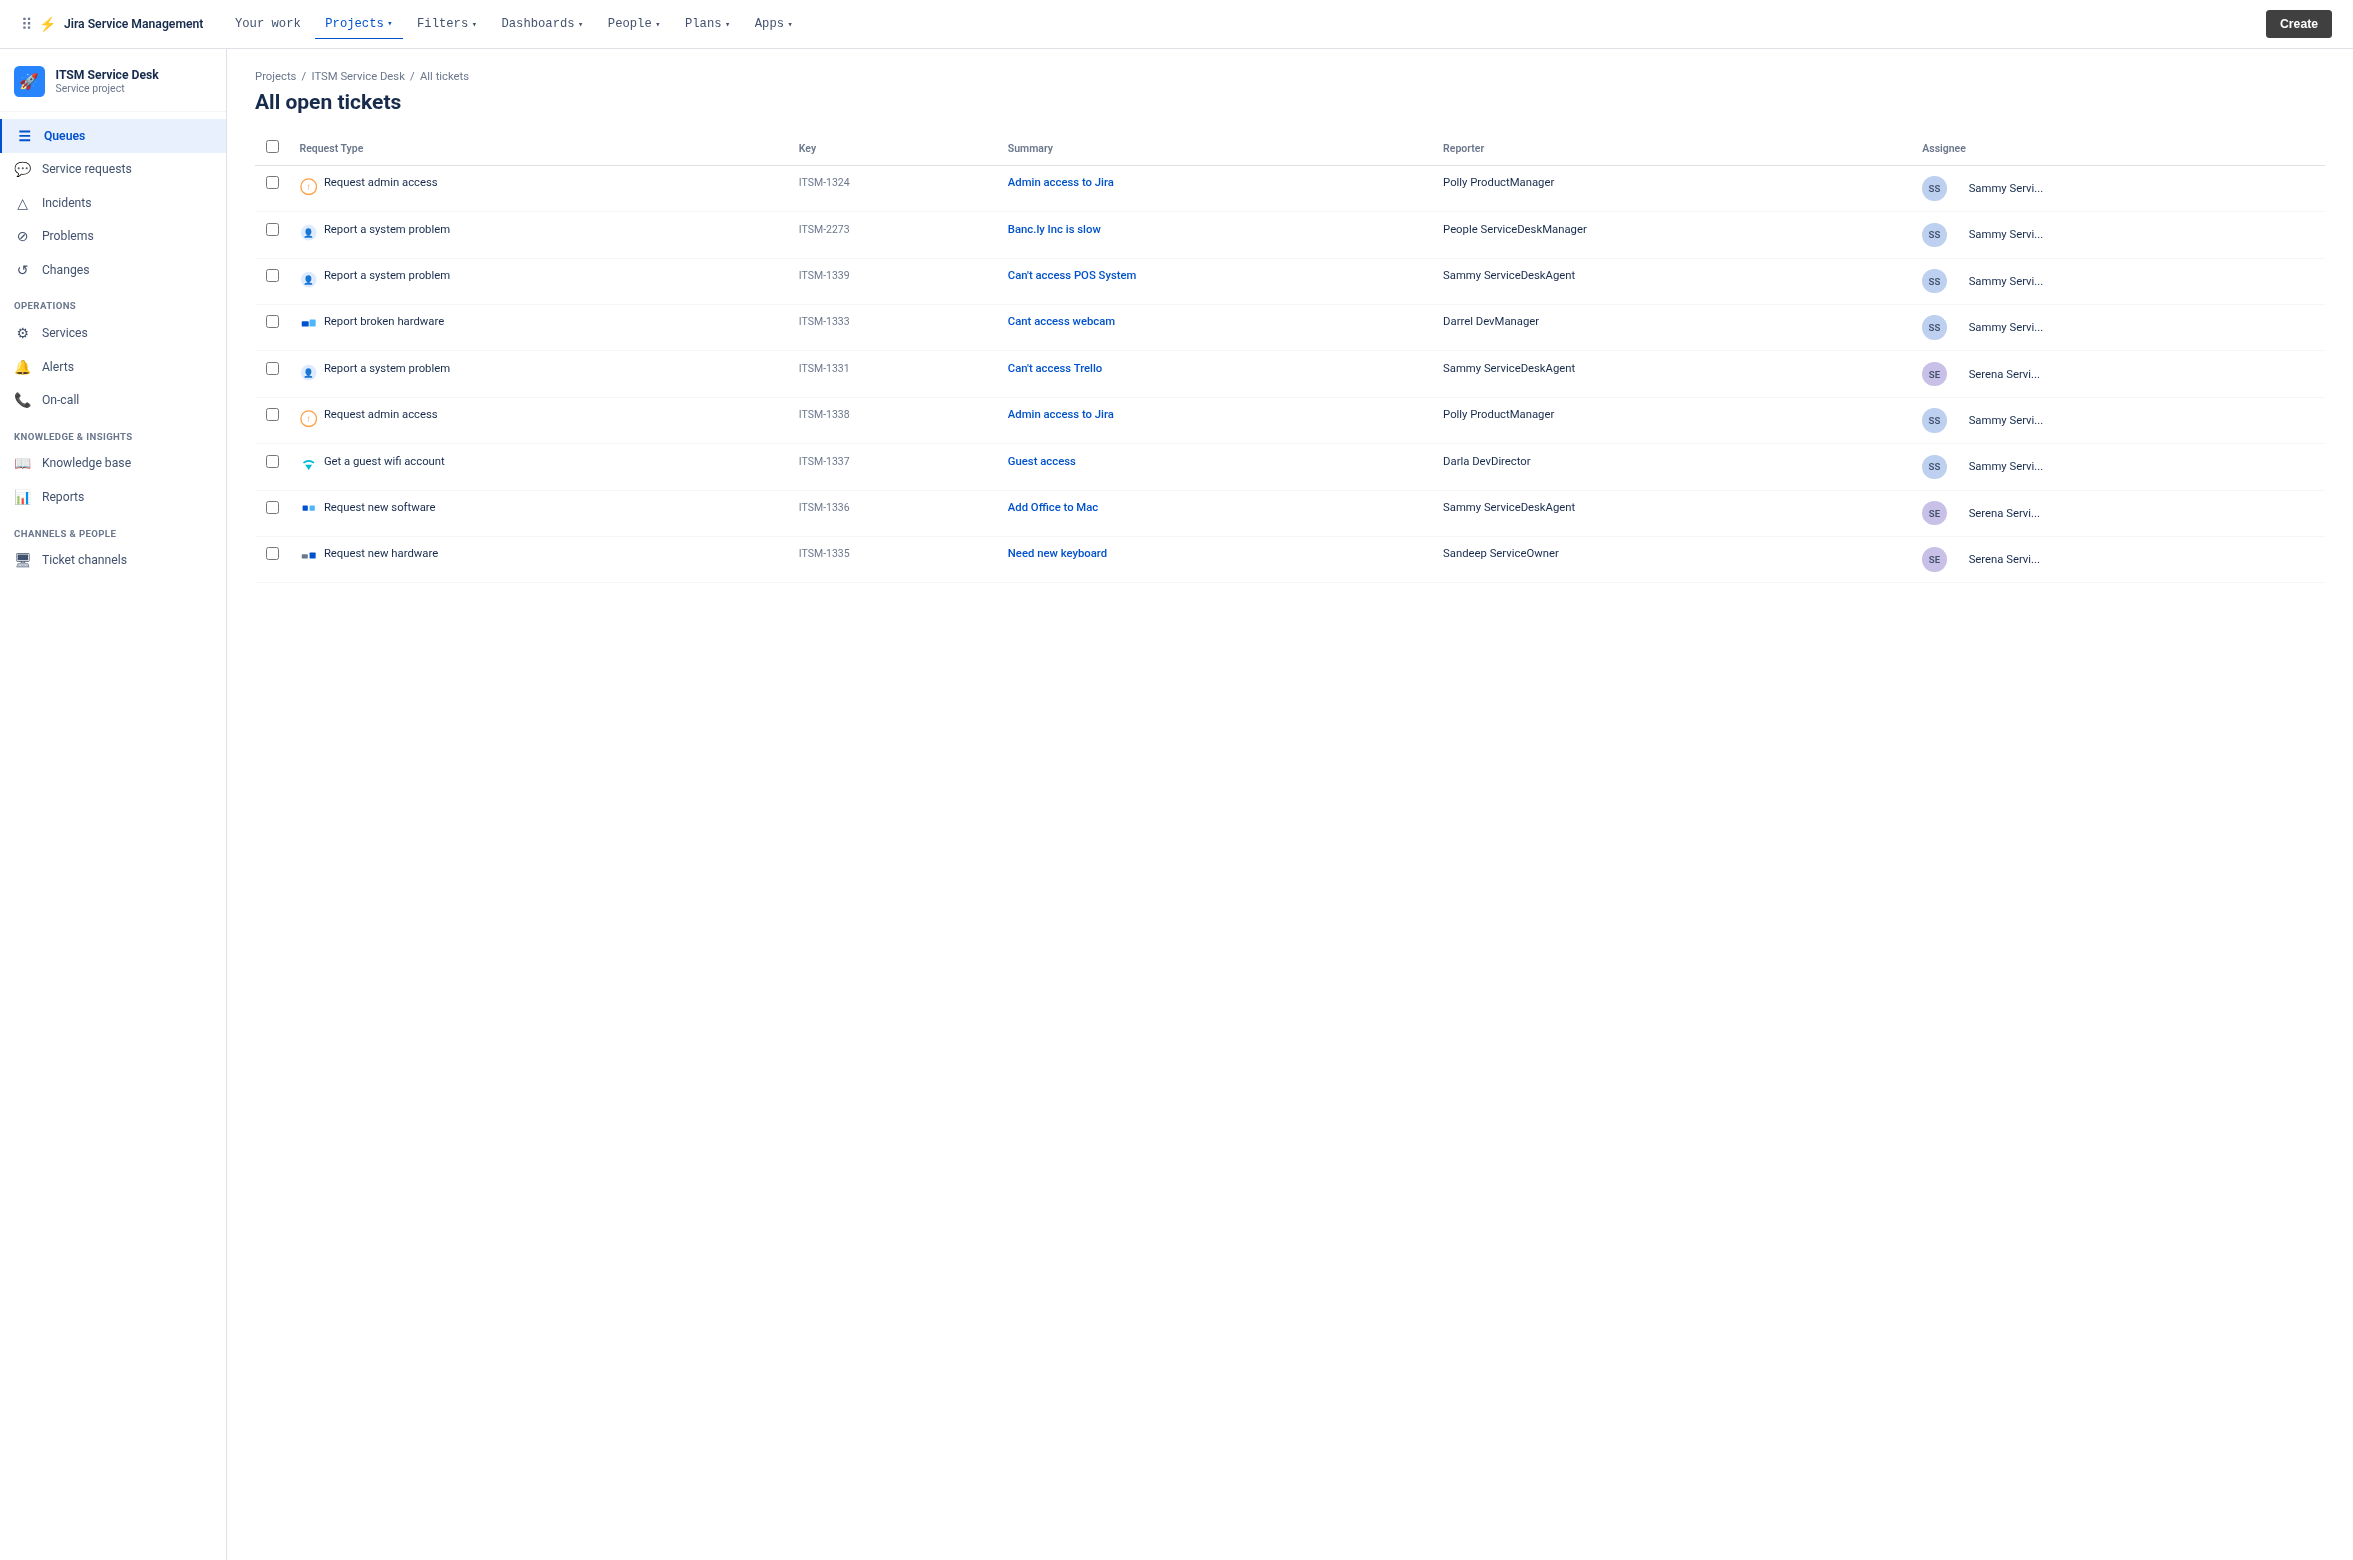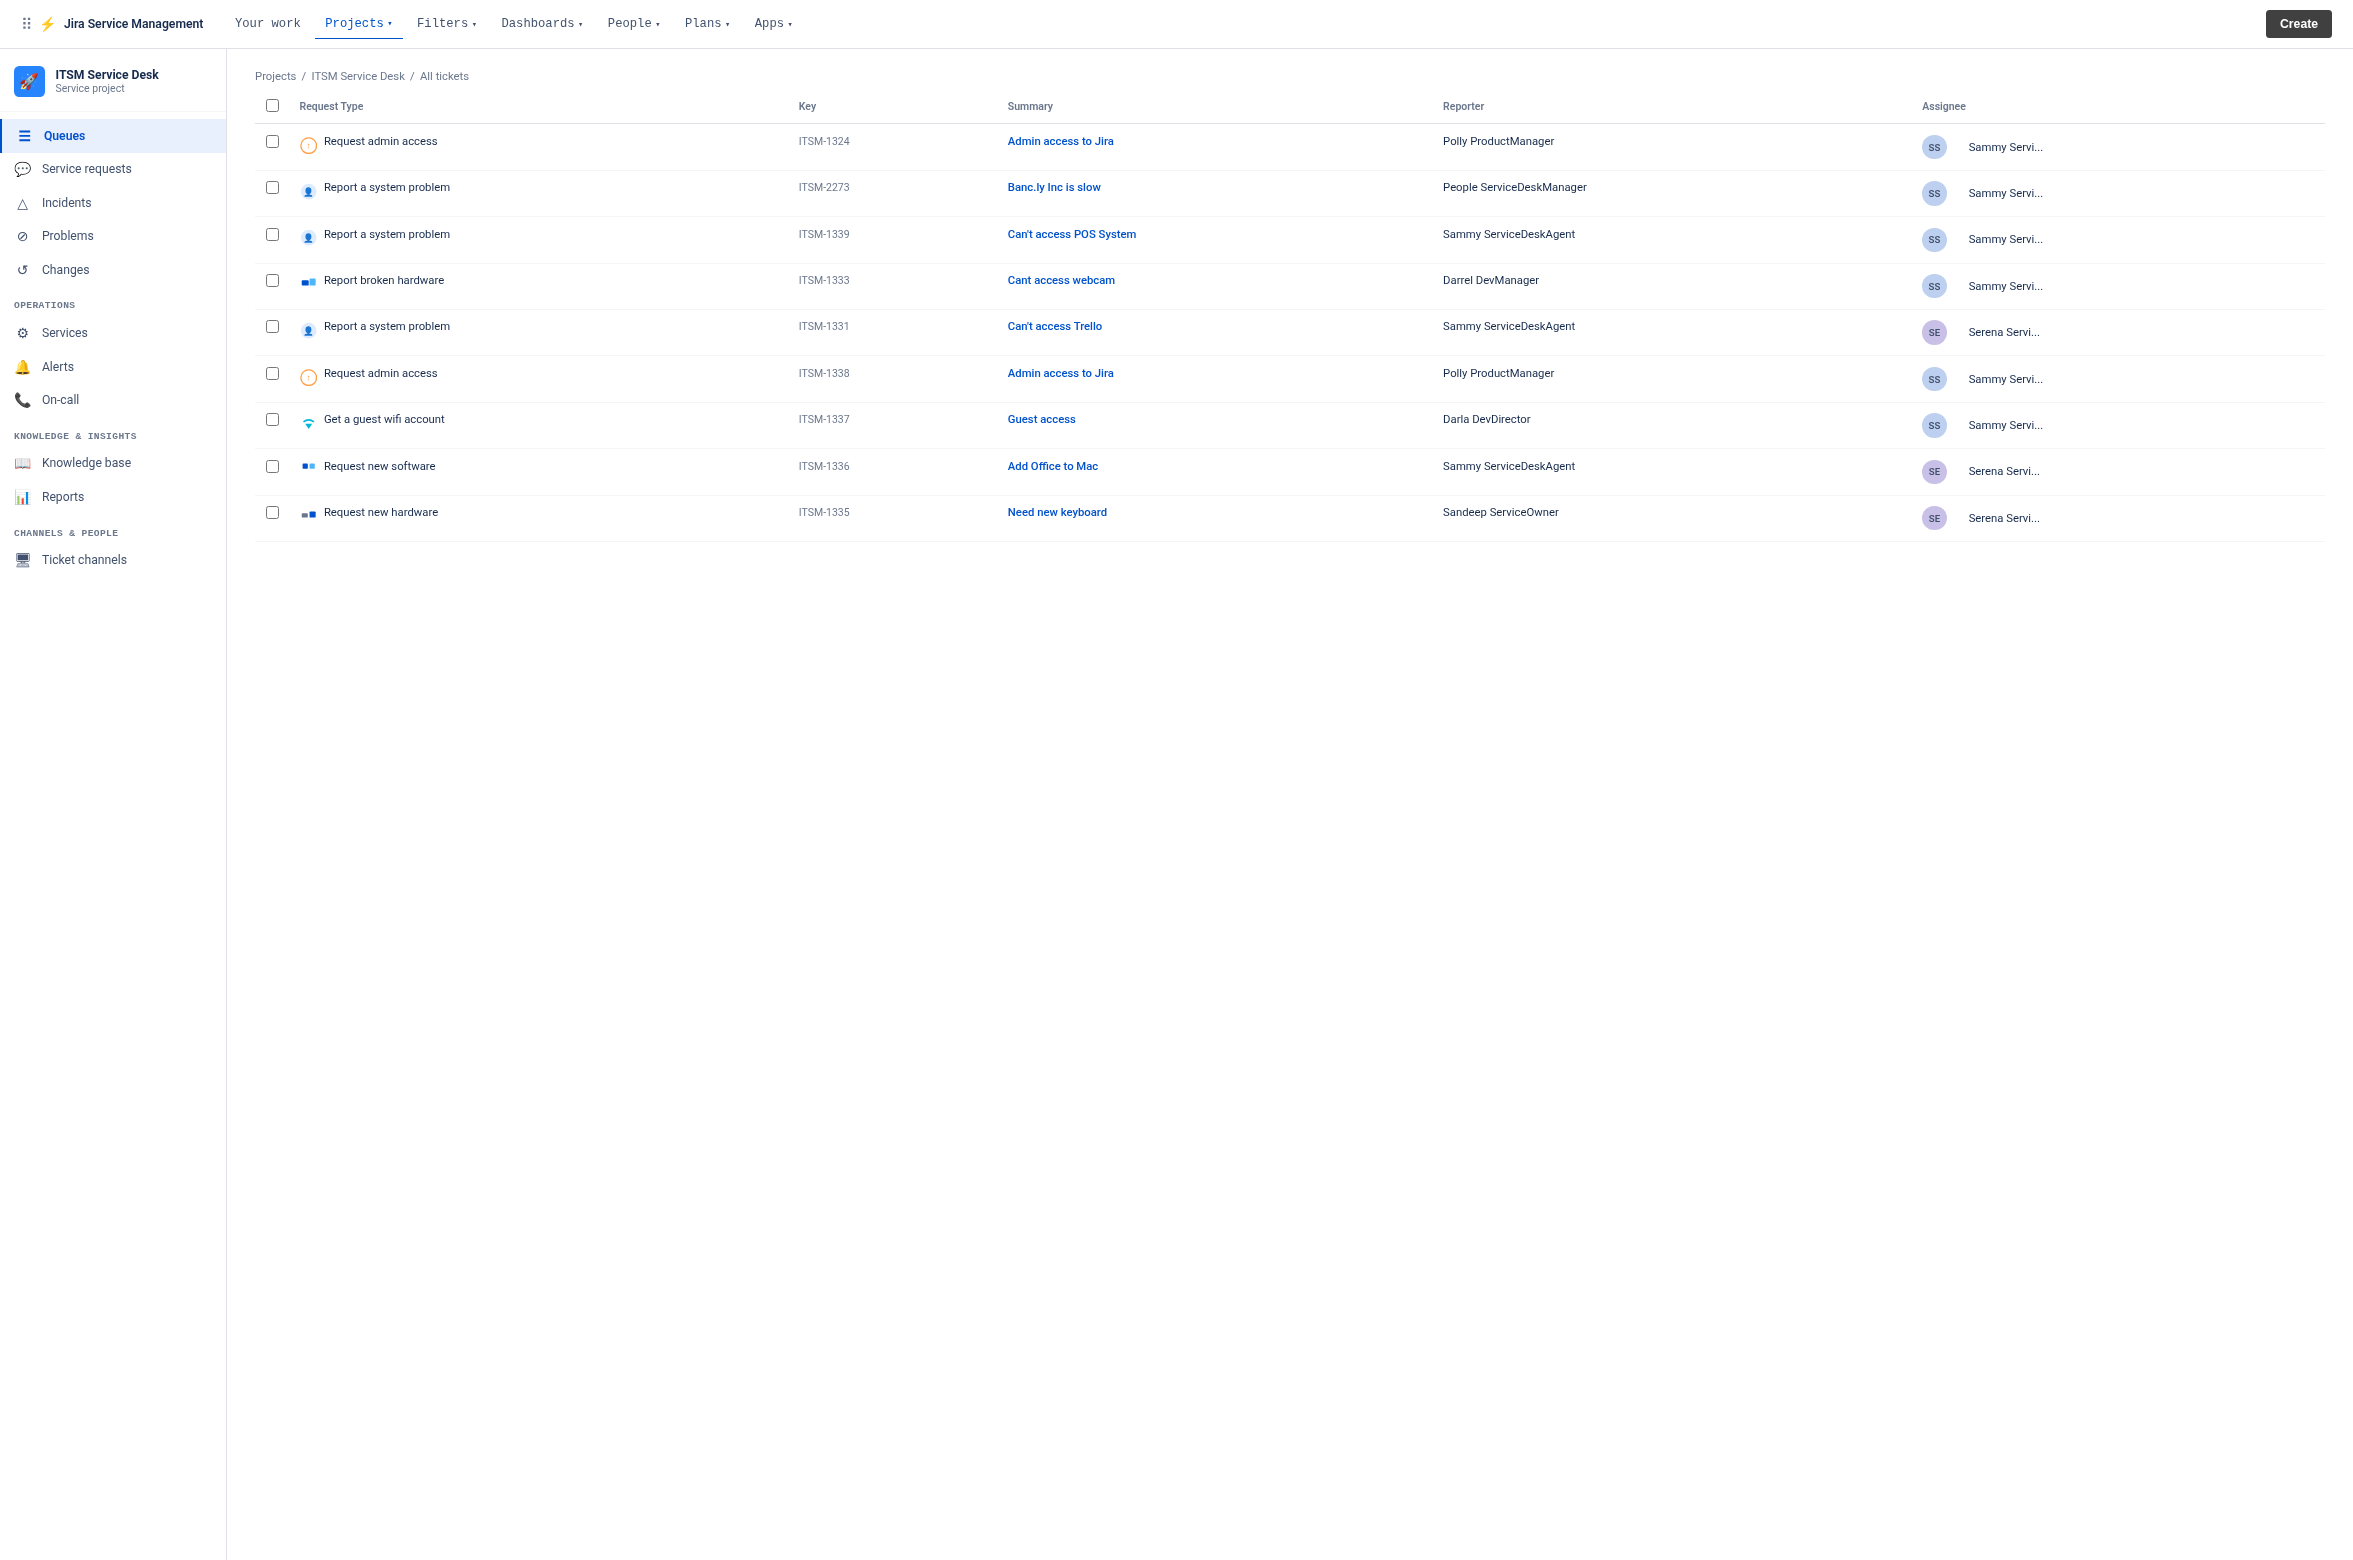--- a/index.html
+++ b/index.html
@@ -134,21 +134,20 @@
       border-left: 2.6px solid #0052cc;
     }
     .sidebar-item .item-icon { font-size: 14px; width: 17.4px; text-align: center; }
     .sidebar-section-label {
       padding: 14px 14px 5.2px;
       font-size: 9.6px;
       font-weight: 700;
       color: #6b778c;
       letter-spacing: 0.04em;
       text-transform: uppercase;
-      font-family: Liberation Mono, monospace;
     }
 
     
     .main-content {
       flex: 1;
       padding: 21px 28px;
       background: #fff;
       overflow: auto;
     }
 
@@ -346,20 +345,21 @@
   </aside>
 
   <main class="main-content">
     <div class="breadcrumb">
       <a href="#">Projects</a>
       <span class="sep">/</span>
       <a href="#">ITSM Service Desk</a>
       <span class="sep">/</span>
       <span>All tickets</span>
     </div>
+    <h1 class="page-title">All open tickets</h1>
 
     <table class="tickets-table">
       <thead>
         <tr>
           <th class="th-checkbox">
             <input type="checkbox" style="">
           </th>
           <th>Request Type</th>
           <th>Key</th>
           <th>Summary</th>

